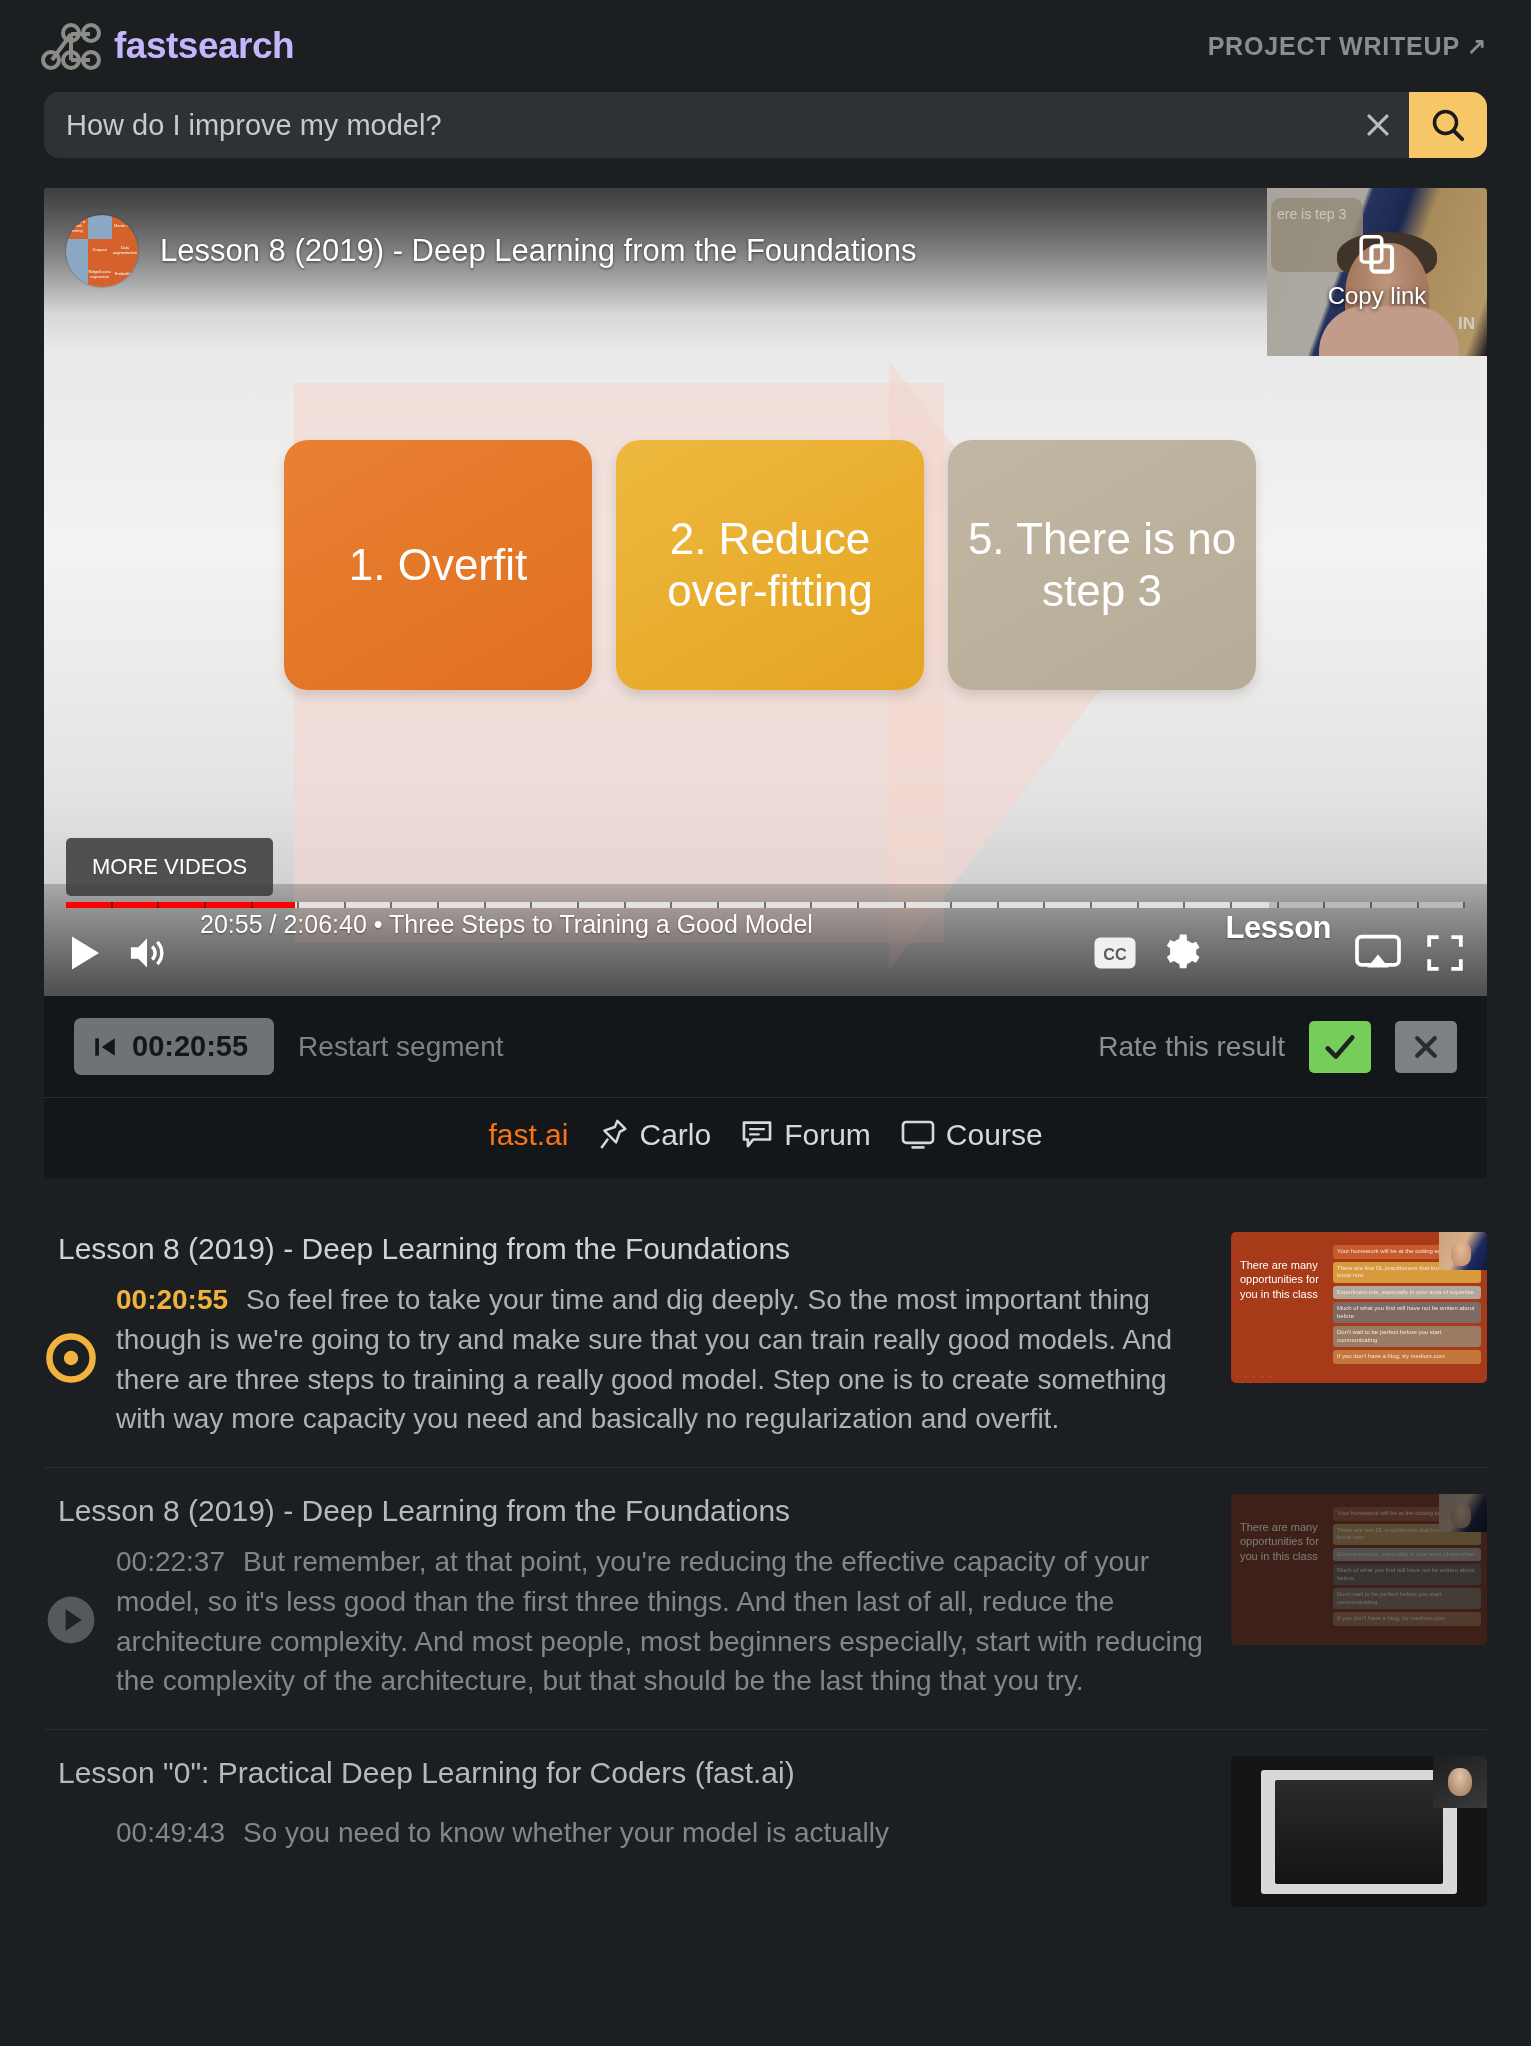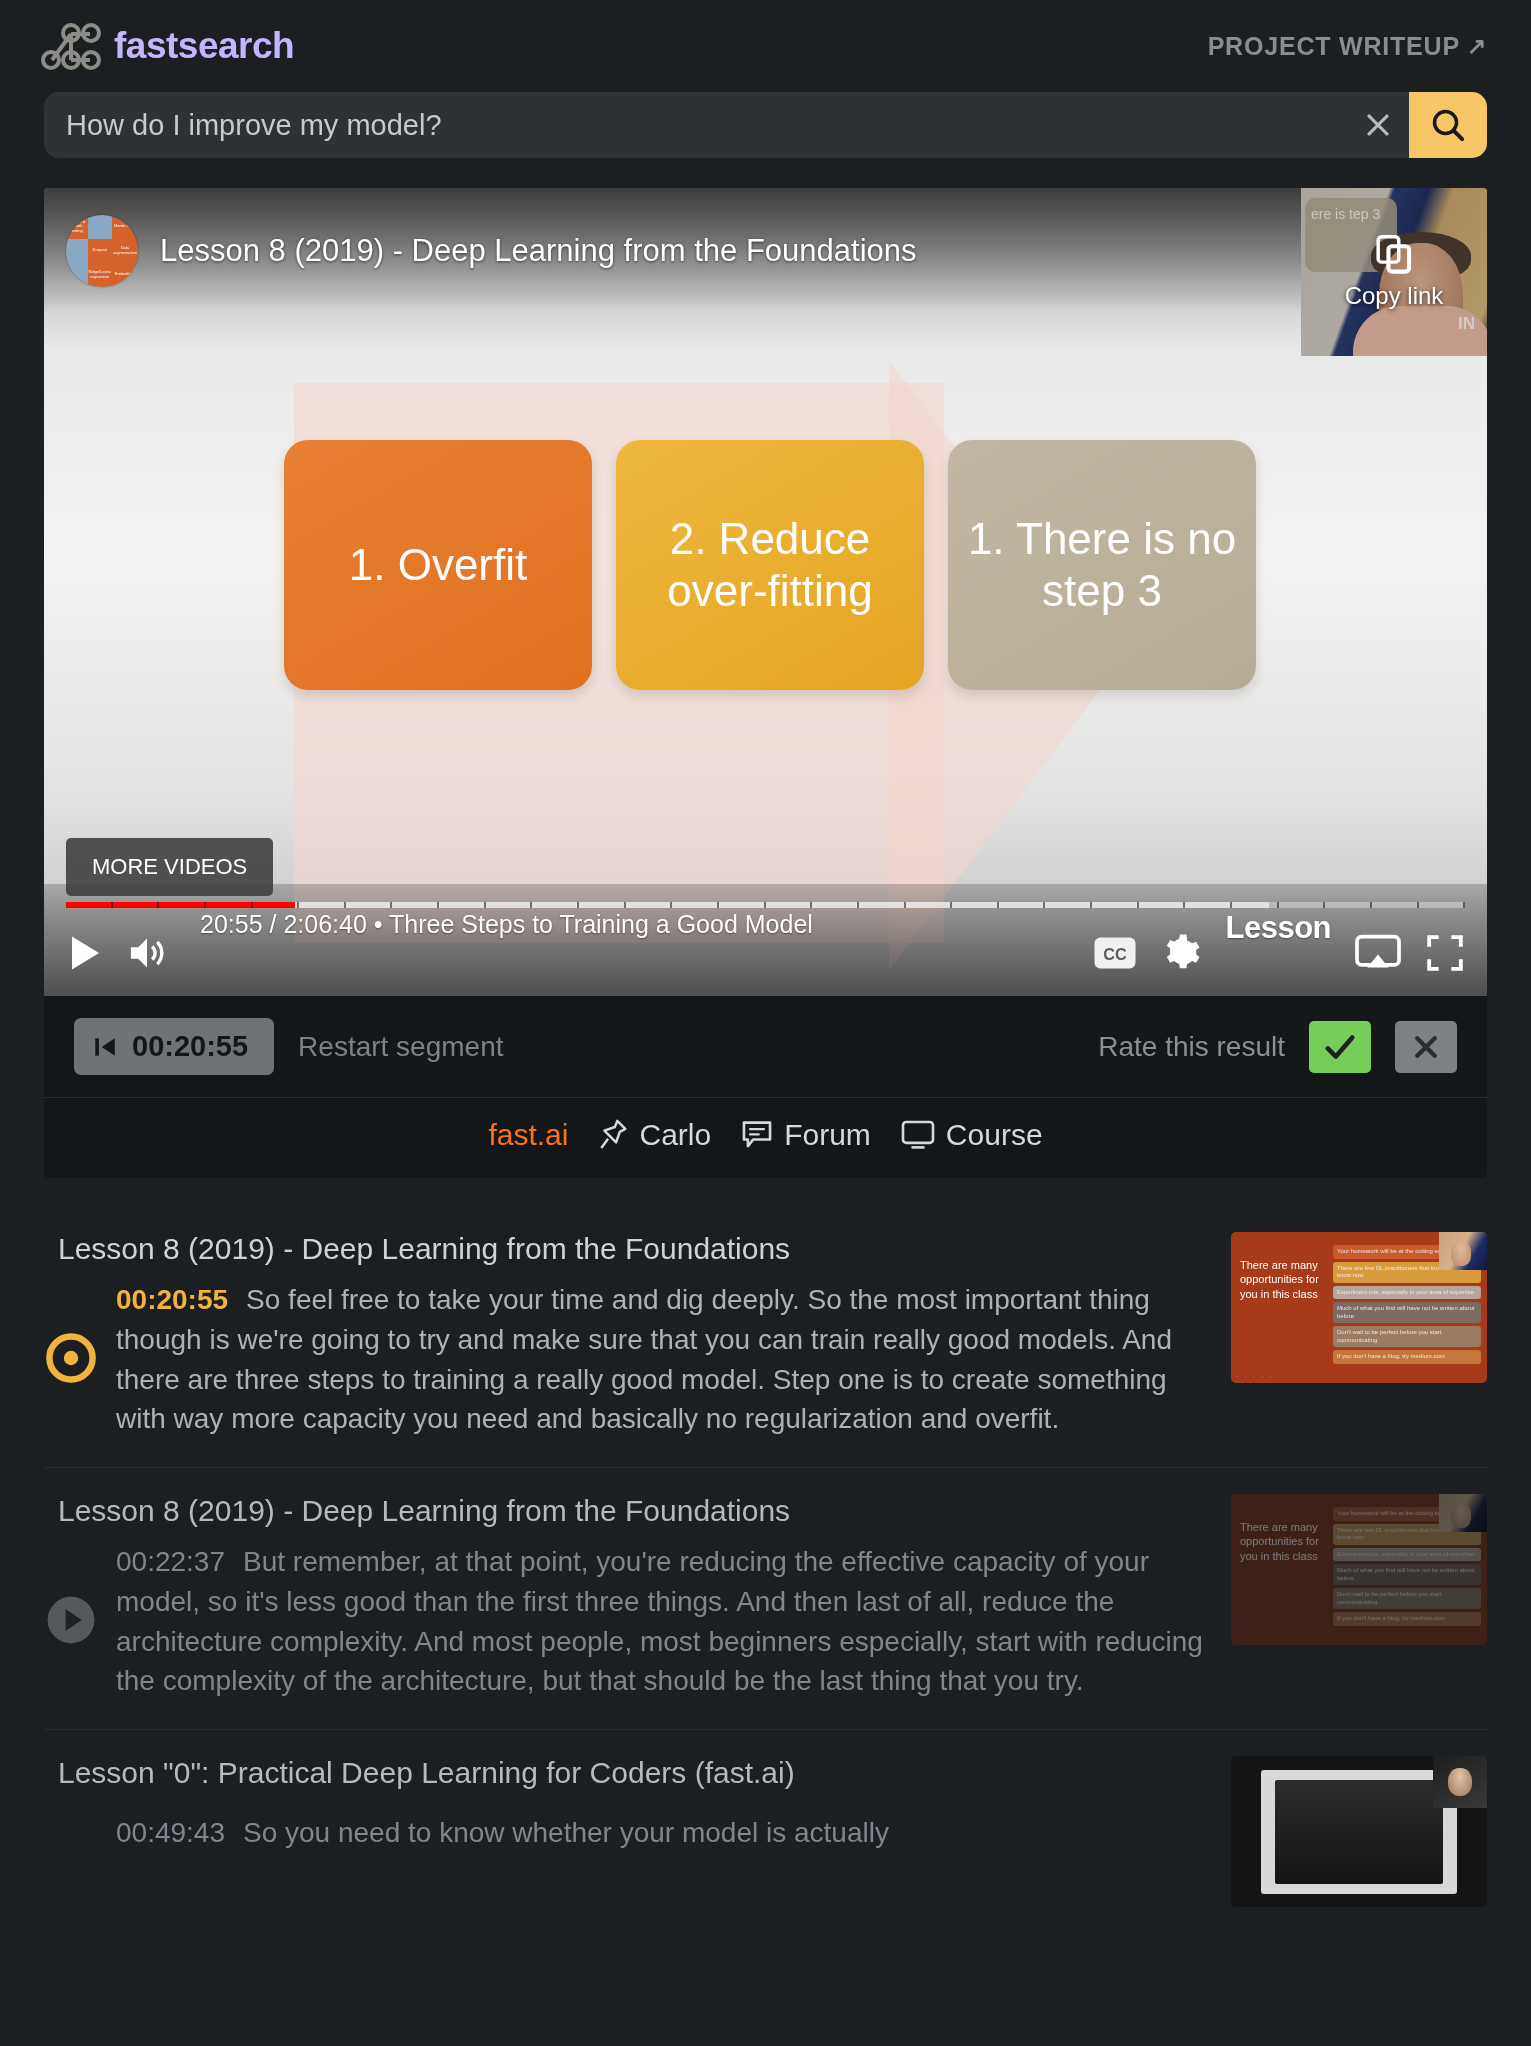--- a/index.html
+++ b/index.html
@@ -117,21 +117,21 @@
     color: #ffffff;
     font-size: 31px;
     margin-left: 22px;
     text-shadow: 0 1px 3px rgba(0,0,0,.6);
     white-space: nowrap;
   }
   
   .pip {
     position: absolute;
     top: 0; right: 0;
-    width: 186px; height: 168px;
+    width: 220px; height: 168px;
     z-index: 8;
     background: linear-gradient(110deg,#c9c4bb 0%, #cfcac1 36%, #2a3a6e 38%, #1e2c5e 52%, #c9a56a 62%, #d8b57a 92%, #0e1020 100%);
     overflow: hidden;
     cursor: pointer;
     padding-left: 32px;
   }
   .pip-head {
     position: absolute;
     left: 78px; top: 55px;
     width: 84px; height: 112px;
@@ -471,21 +471,21 @@
 
 <div class="player-card">
   <div class="video">
 
     <div class="slide-arrow"></div>
     <div class="slide-arrow-head"></div>
 
     <div class="steps">
       <div class="step s1">1. Overfit</div>
       <div class="step s2">2. Reduce over-fitting</div>
-      <div class="step s3">1. There is no step 3</div>
+      <div class="step s3">5. There is no step 3</div>
     </div>
 
     <div class="video-titlebar">
       <div class="v-thumb">
         <div class="v-thumb-grid">
           <div style="background:#d4622a">random &amp; squish testing</div>
           <div style="background:#8aa7c4"></div>
           <div style="background:#d4622a">Monte Carlo</div>
           <div style="background:#8aa7c4"></div>
           <div style="background:#d4622a">Dropout</div>

